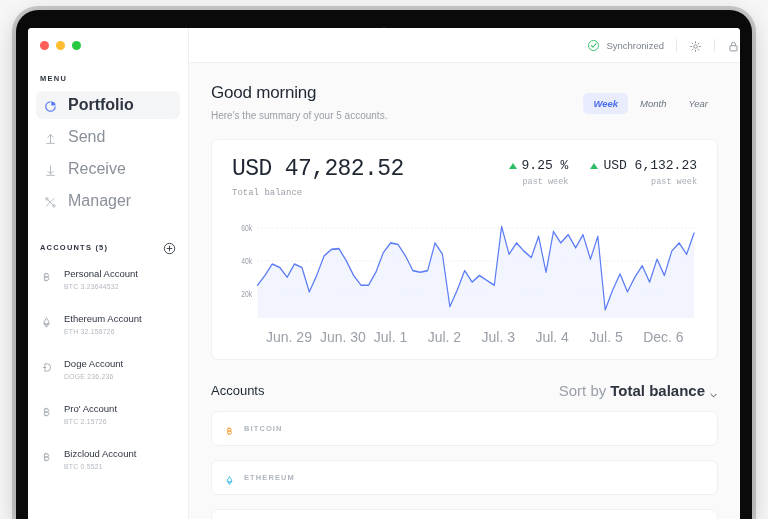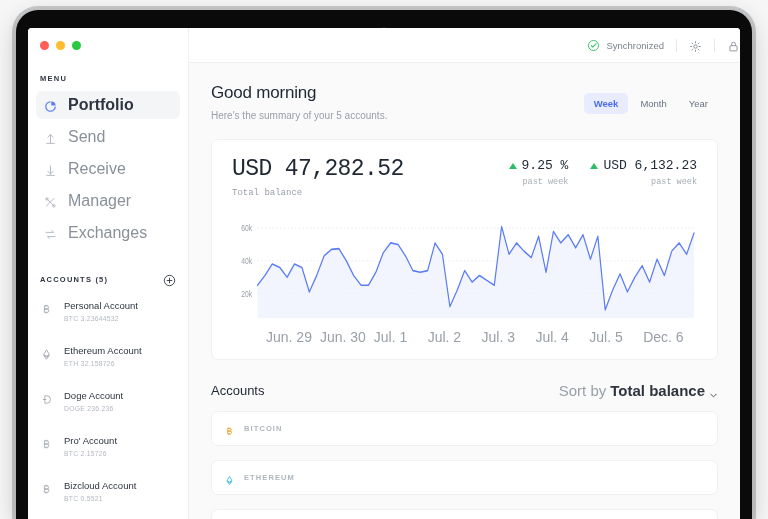--- a/index.html
+++ b/index.html
@@ -81,21 +81,21 @@
   .sync{display:flex;align-items:center;gap:6px;font-size:9.5px;color:#7b828b;}
   .vsep{width:1px;height:13px;background:#e6e8eb;margin:0 12px;}
   .tb-icon{width:13px;height:13px;cursor:pointer;}
 
   .greet{padding:20px 22px 0 22px;display:flex;align-items:flex-start;justify-content:space-between;}
   .greet h1{margin:0;font-size:17px;font-weight:normal;color:#1f2733;letter-spacing:-.2px;}
   .greet p{margin:7px 0 0 0;font-size:10px;color:#9aa0a8;}
   .seg{display:flex;align-items:center;gap:2px;margin-top:10px;}
   .seg button{
     border:0;background:transparent;font-family:inherit;
-    font-size:9.5px;color:#6b7280;padding:5px 10px;border-radius:5px;cursor:pointer;
+    font-size:9.5px;color:#6b7280;padding:5px 10px;border-radius:5px;cursor:pointer;font-style:italic;
   }
   .seg button.active{background:#e8ecfd;color:#4a6cf0;font-weight:bold;}
 
   .card{
     margin:18px 22px 0 22px;background:#fff;border:1px solid #eff0f2;
     border-radius:7px;padding:18px 20px 14px 20px;
   }
   .stats{display:flex;align-items:flex-start;font-family:Liberation Mono, monospace;}
   .bal-main{font-size:23px;color:#1f2733;letter-spacing:-.6px;line-height:1;}
   .bal-sub{font-size:9px;color:#9aa0a8;margin-top:7px;}
@@ -176,28 +176,20 @@
         <span class="ico">
           <svg viewBox="0 0 16 16">
               <path d="M3 3l9.2 9.2M12.2 3 3 12.2" fill="none" stroke="#b3b8bf" stroke-width="1.2" stroke-linecap="round"></path>
               <circle cx="3.6" cy="3.6" r="1.5" fill="none" stroke="#b3b8bf" stroke-width="1.1"></circle>
               <circle cx="12.2" cy="12.2" r="1.5" fill="none" stroke="#b3b8bf" stroke-width="1.1"></circle>
             </svg>
         </span>
         <span>Manager</span>
       </div>
 
-      <div class="nav-item">
-        <span class="ico">
-          <svg viewBox="0 0 16 16">
-              <path d="M2.6 5.4h9.2l-2.3-2.3M13.4 10.6H4.2l2.3 2.3" fill="none" stroke="#b3b8bf" stroke-width="1.2" stroke-linecap="round" stroke-linejoin="round"></path>
-            </svg>
-        </span>
-        <span>Exchanges</span>
-      </div>
 
       <div class="acc-head">
         <span class="acc-head-title">ACCOUNTS (5)</span>
         <span class="plus-btn">
           <svg viewBox="0 0 16 16">
               <circle cx="8" cy="8" r="6.4" fill="none" stroke="#2e3440" stroke-width="1.1"></circle>
               <path d="M8 5.1v5.8M5.1 8h5.8" stroke="#2e3440" stroke-width="1.1" stroke-linecap="round"></path>
             </svg>
         </span>
       </div>

